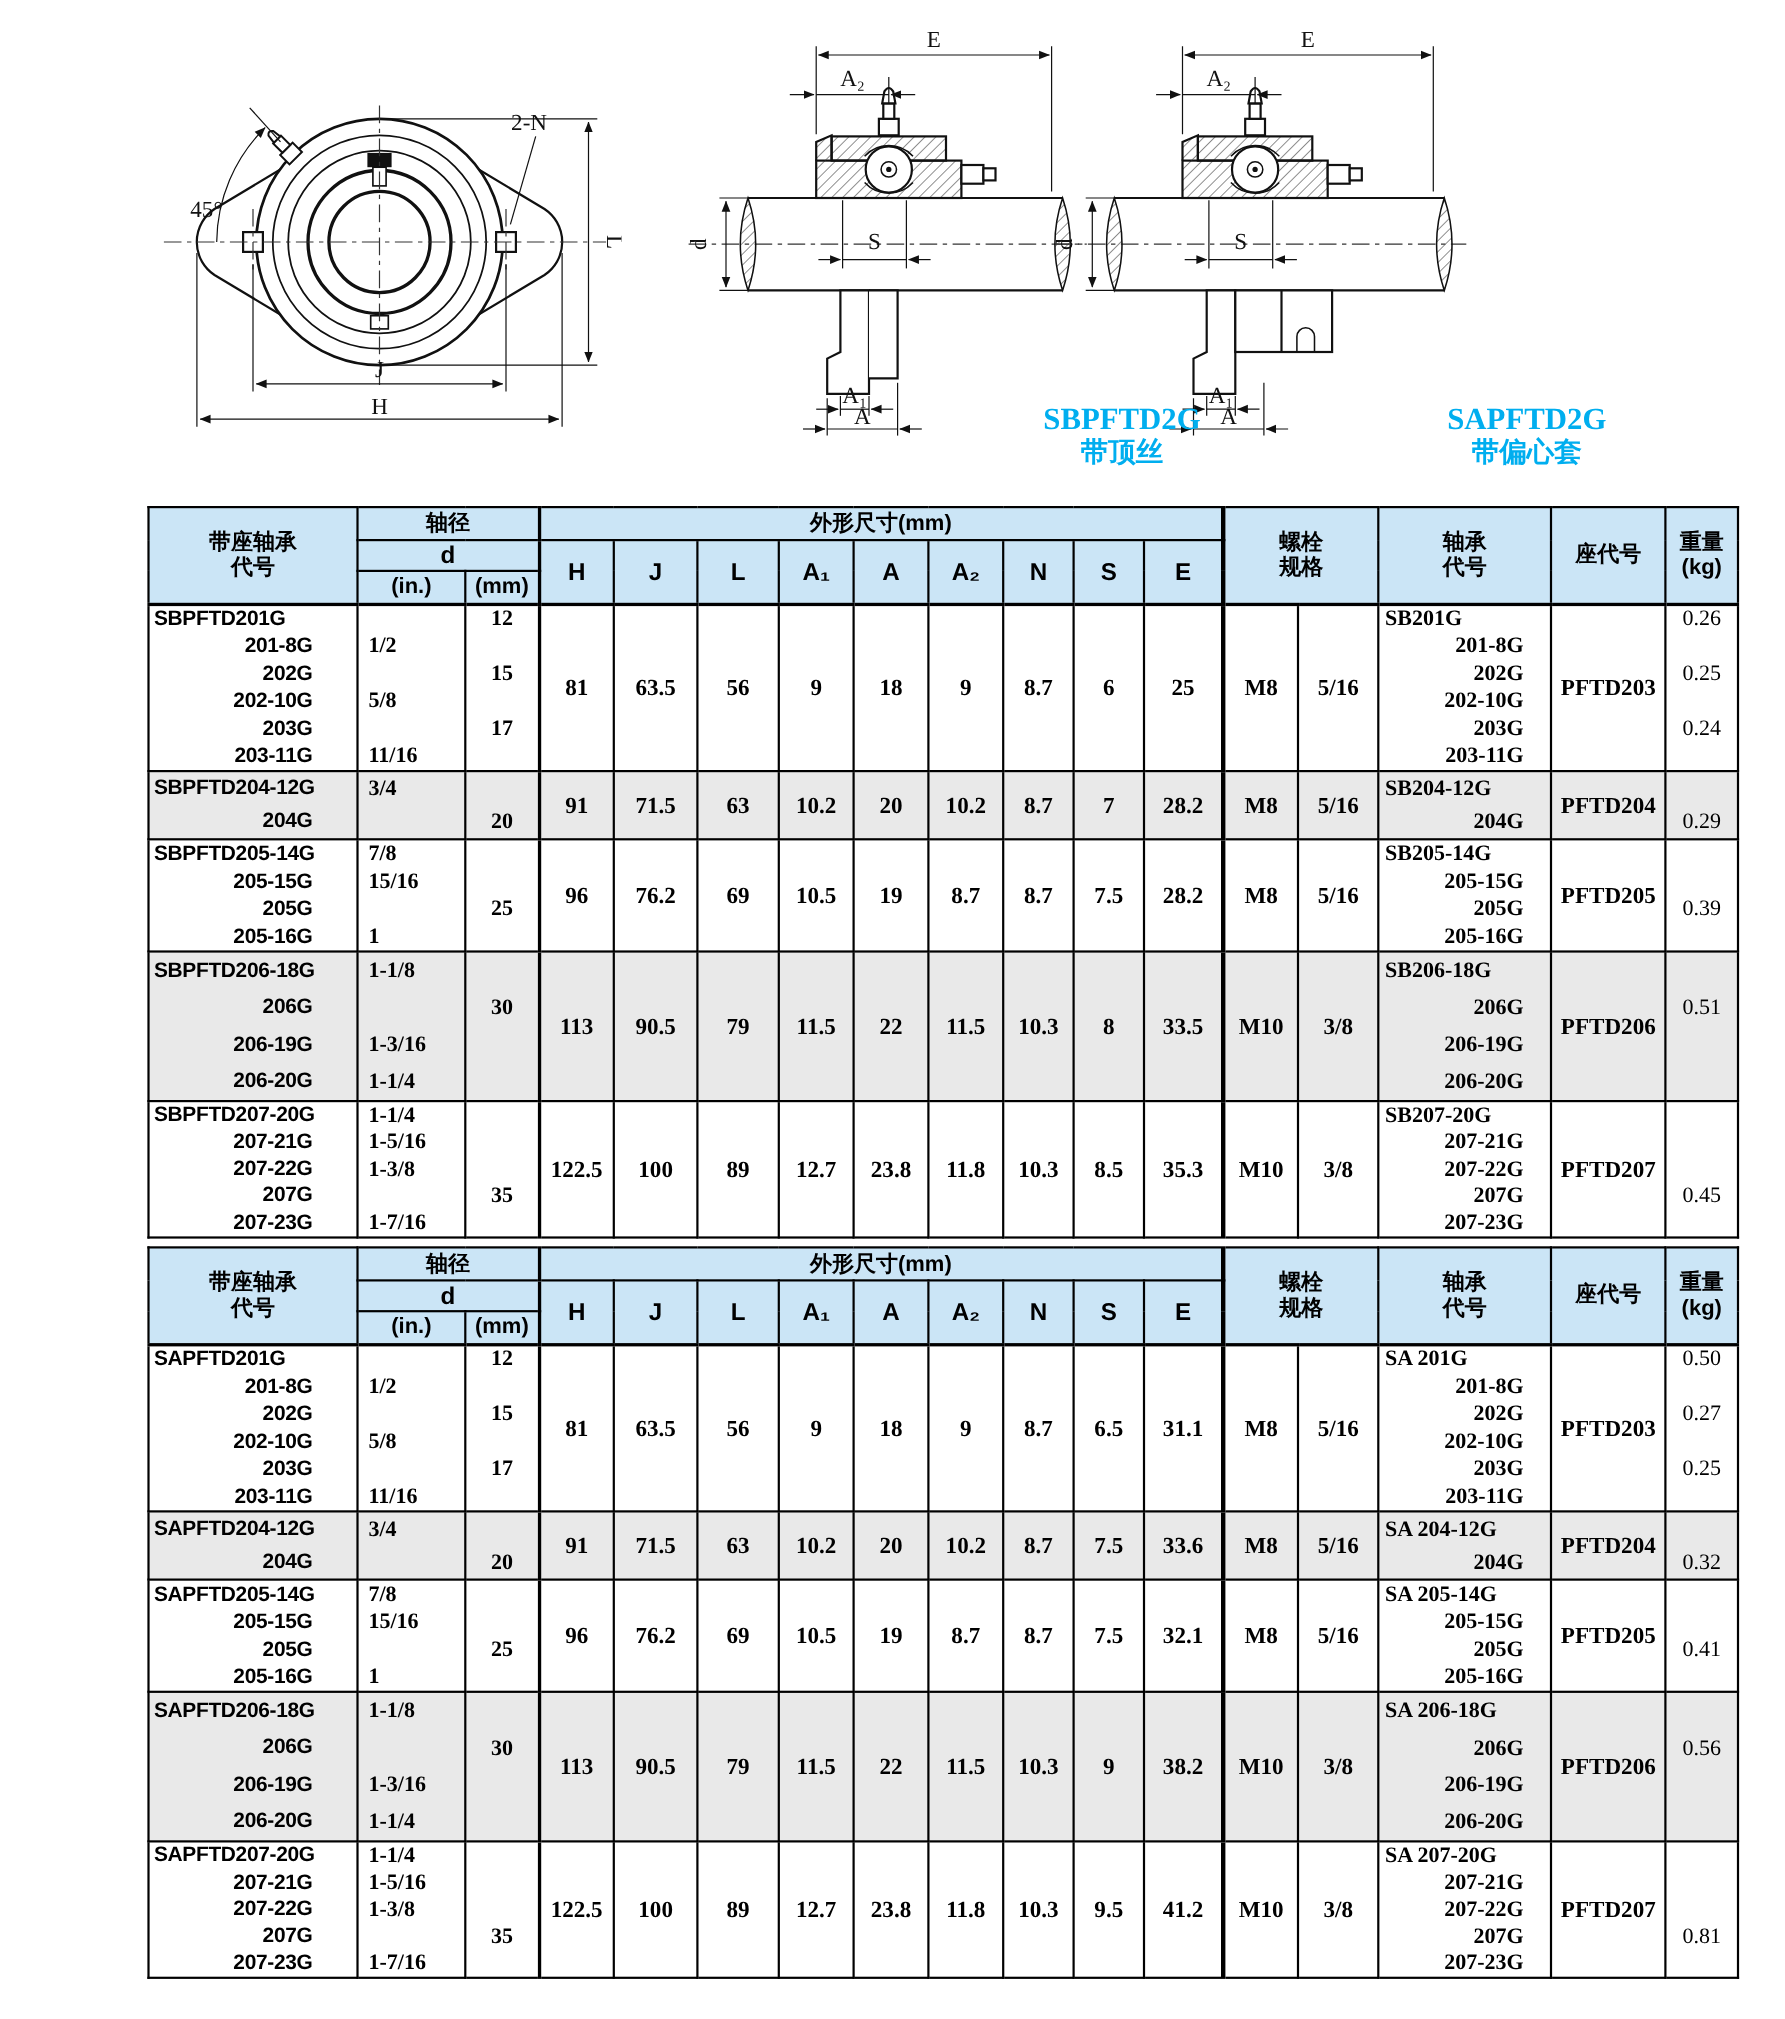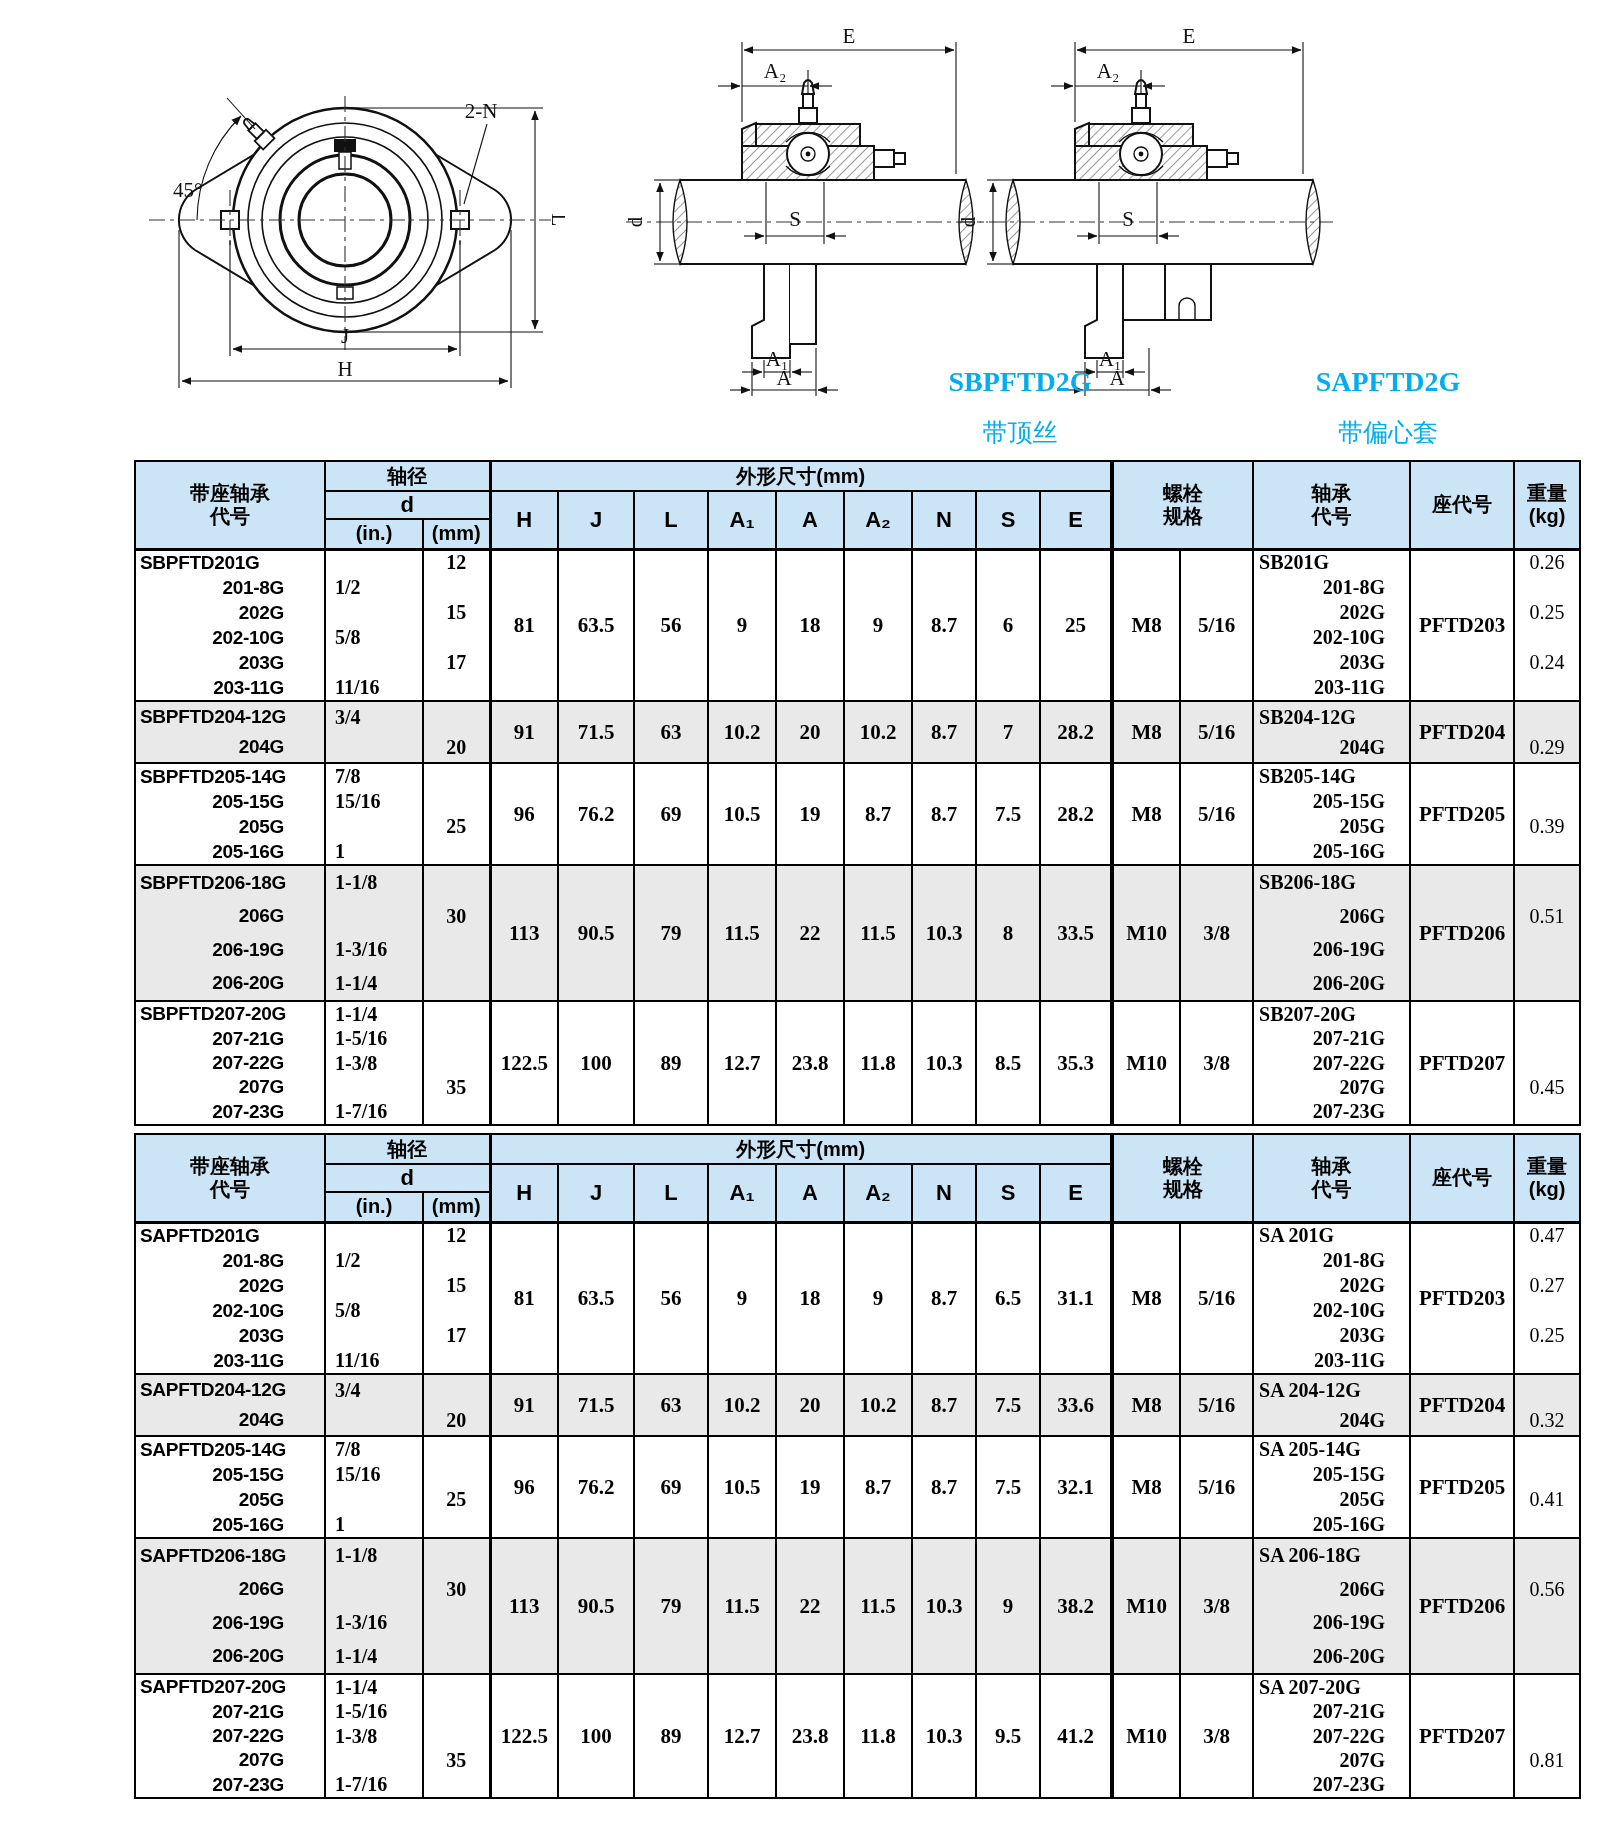--- a/index.html
+++ b/index.html
@@ -4,21 +4,21 @@
 <style>
   :root{ --accent:#00AEEF; --header-bg:#CBE5F6; --shade-bg:#E9E9E9; }
   *{margin:0;padding:0;box-sizing:border-box;}
   html,body{background:#fff;}
   .page{position:relative;width:1623px;height:1835px;background:#fff;overflow:hidden;
         font-family:"Liberation Sans","DejaVu Sans",sans-serif;color:#000;}
   .dwg{position:absolute;}
   .dl{font-family:"Liberation Serif","DejaVu Serif",serif;font-size:21px;fill:#111;}
   .cap{position:absolute;text-align:center;color:var(--accent);line-height:1.12;}
   .cap .mdl{font-family:"Liberation Serif","DejaVu Serif",serif;font-weight:700;font-size:28px;}
-  .cap .typ{font-weight:400;font-size:25px;margin-top:21px;}
+  .cap .typ{font-weight:700;font-size:25px;}
   .tblwrap{position:absolute;left:90px;width:1437px;}
   table{table-layout:fixed;width:100%;border-collapse:collapse;border:1px solid #0f172a;margin-left:44px;}
   th,td{border:2px solid #000;padding:0;vertical-align:middle;}
   thead th{background:var(--header-bg);text-align:center;font-weight:700;}
   .hch{font-size:20px;white-space:pre-line;line-height:1.15;}
   .hcl{font-size:22px;}
   .hr1 th{height:30px}.hr2 th{height:28px}.hr3 th{height:30px}
   tbody tr:first-child td{border-top:3px solid #000;}
   .sep-l{border-left:3px solid #000;}
   .thick-l{border-left:4px solid #000;}
@@ -674,21 +674,21 @@
                 <div class="ln">201-8G</div>
                 <div class="ln">202G</div>
                 <div class="ln">202-10G</div>
                 <div class="ln">203G</div>
                 <div class="ln">203-11G</div>
               </div>
             </td>
         <td class="num">PFTD203</td>
         <td>
               <div class="stk stk-wt">
-                <div class="ln">0.47</div>
+                <div class="ln">0.50</div>
                 <div class="ln"></div>
                 <div class="ln">0.27</div>
                 <div class="ln"></div>
                 <div class="ln">0.25</div>
                 <div class="ln"></div>
               </div>
             </td>
       </tr>
       <tr class="rh-b shade">
         <td>

